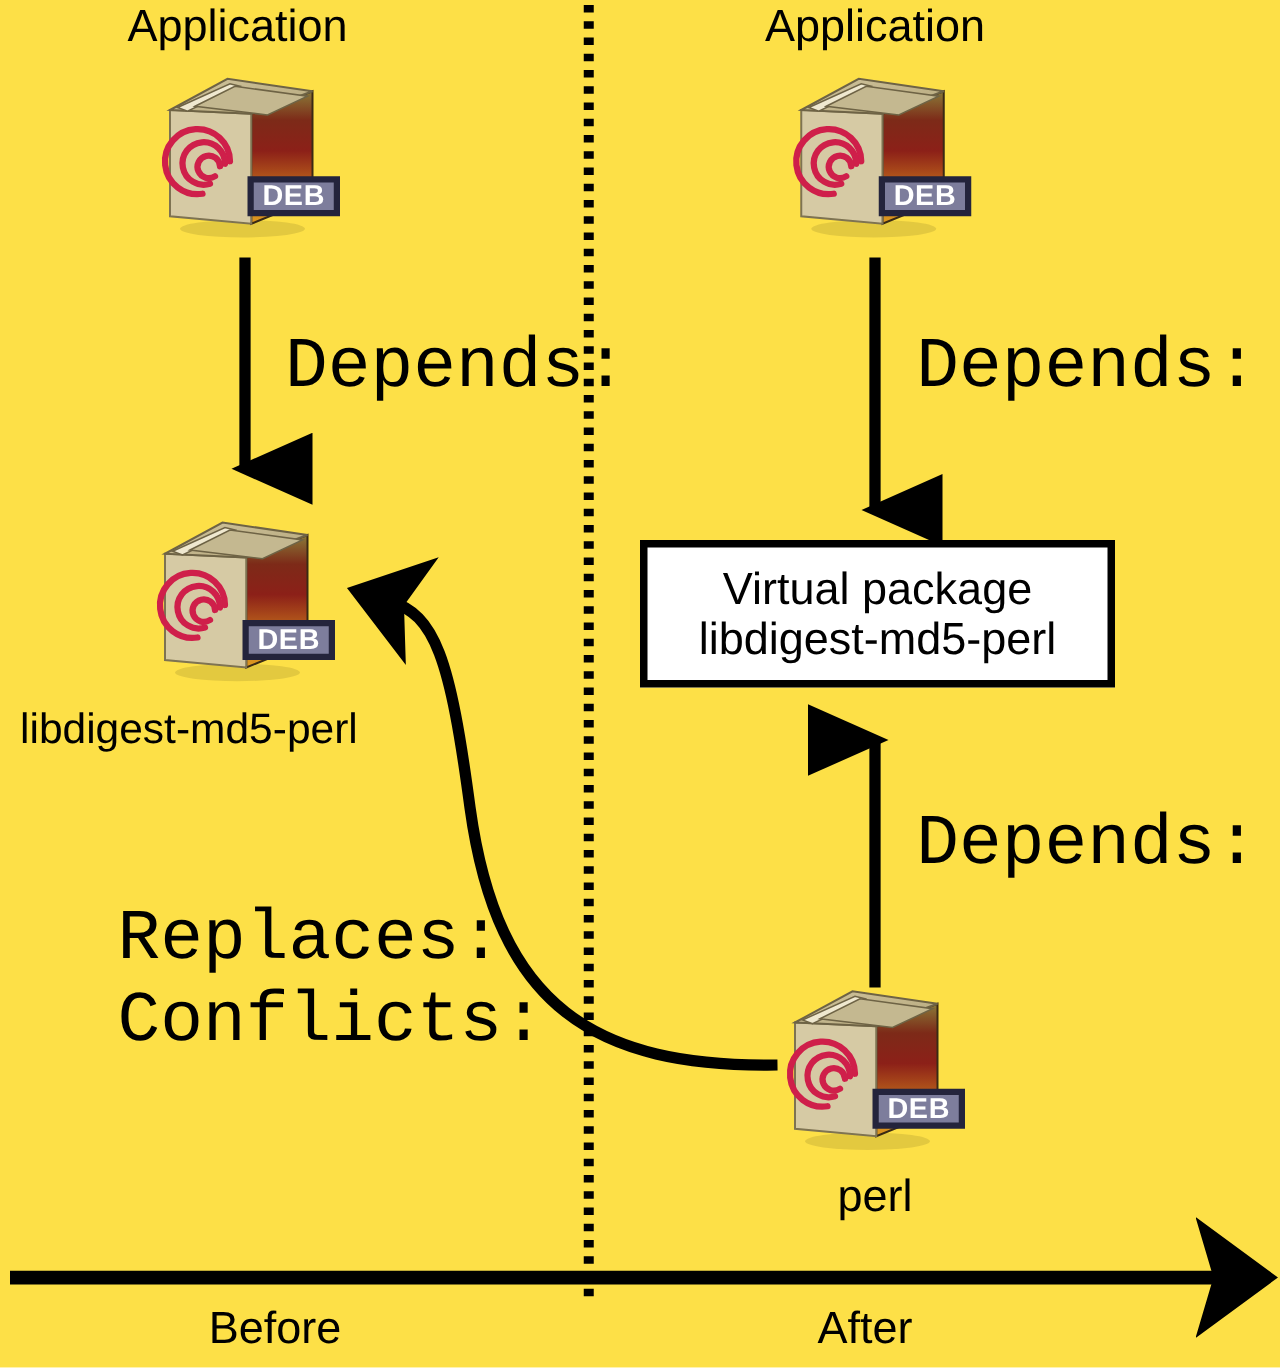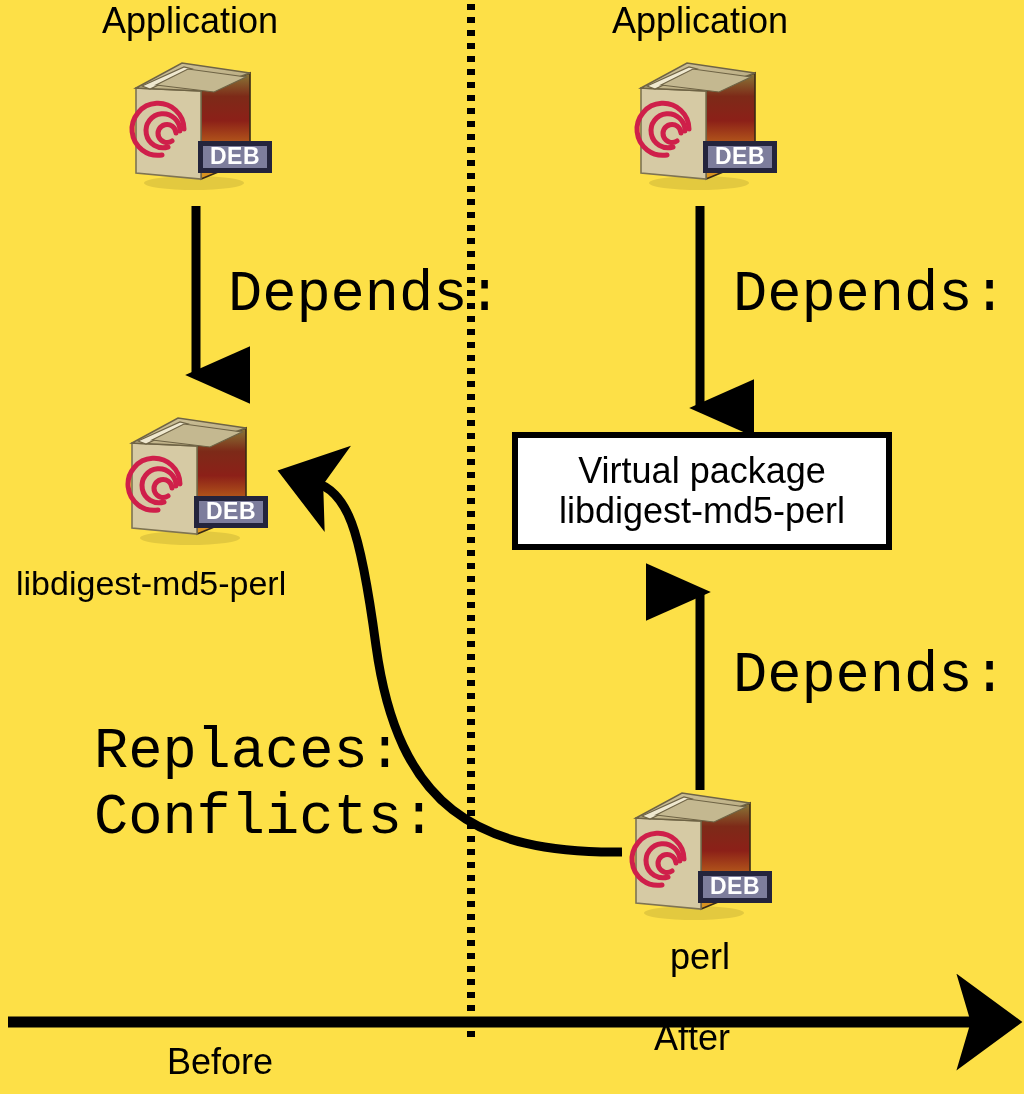--- a/index.html
+++ b/index.html
@@ -272,15 +272,15 @@
         <rect x="76" y="86" width="74" height="32" fill="#24243c"></rect>
         <rect x="81" y="91" width="64" height="22" fill="#7d7d9c"></rect>
         <text x="113" y="109" text-anchor="middle" font-family="Liberation Sans, sans-serif" font-size="23" font-weight="bold" fill="#ffffff" letter-spacing="0.5">DEB</text>
       </g>
     </svg>
   </div>
 
   <div class="abs sans-label center-x" style="left:700px; top:938px;">perl</div>
 
   <div class="abs sans-label center-x" style="left:220px; top:1043px;">Before</div>
-  <div class="abs sans-label center-x" style="left:692px; top:1019px;">After</div>
+  <div class="abs sans-label center-x" style="left:692px; top:1043px;">After</div>
 
 </div>
 
 </body></html>

